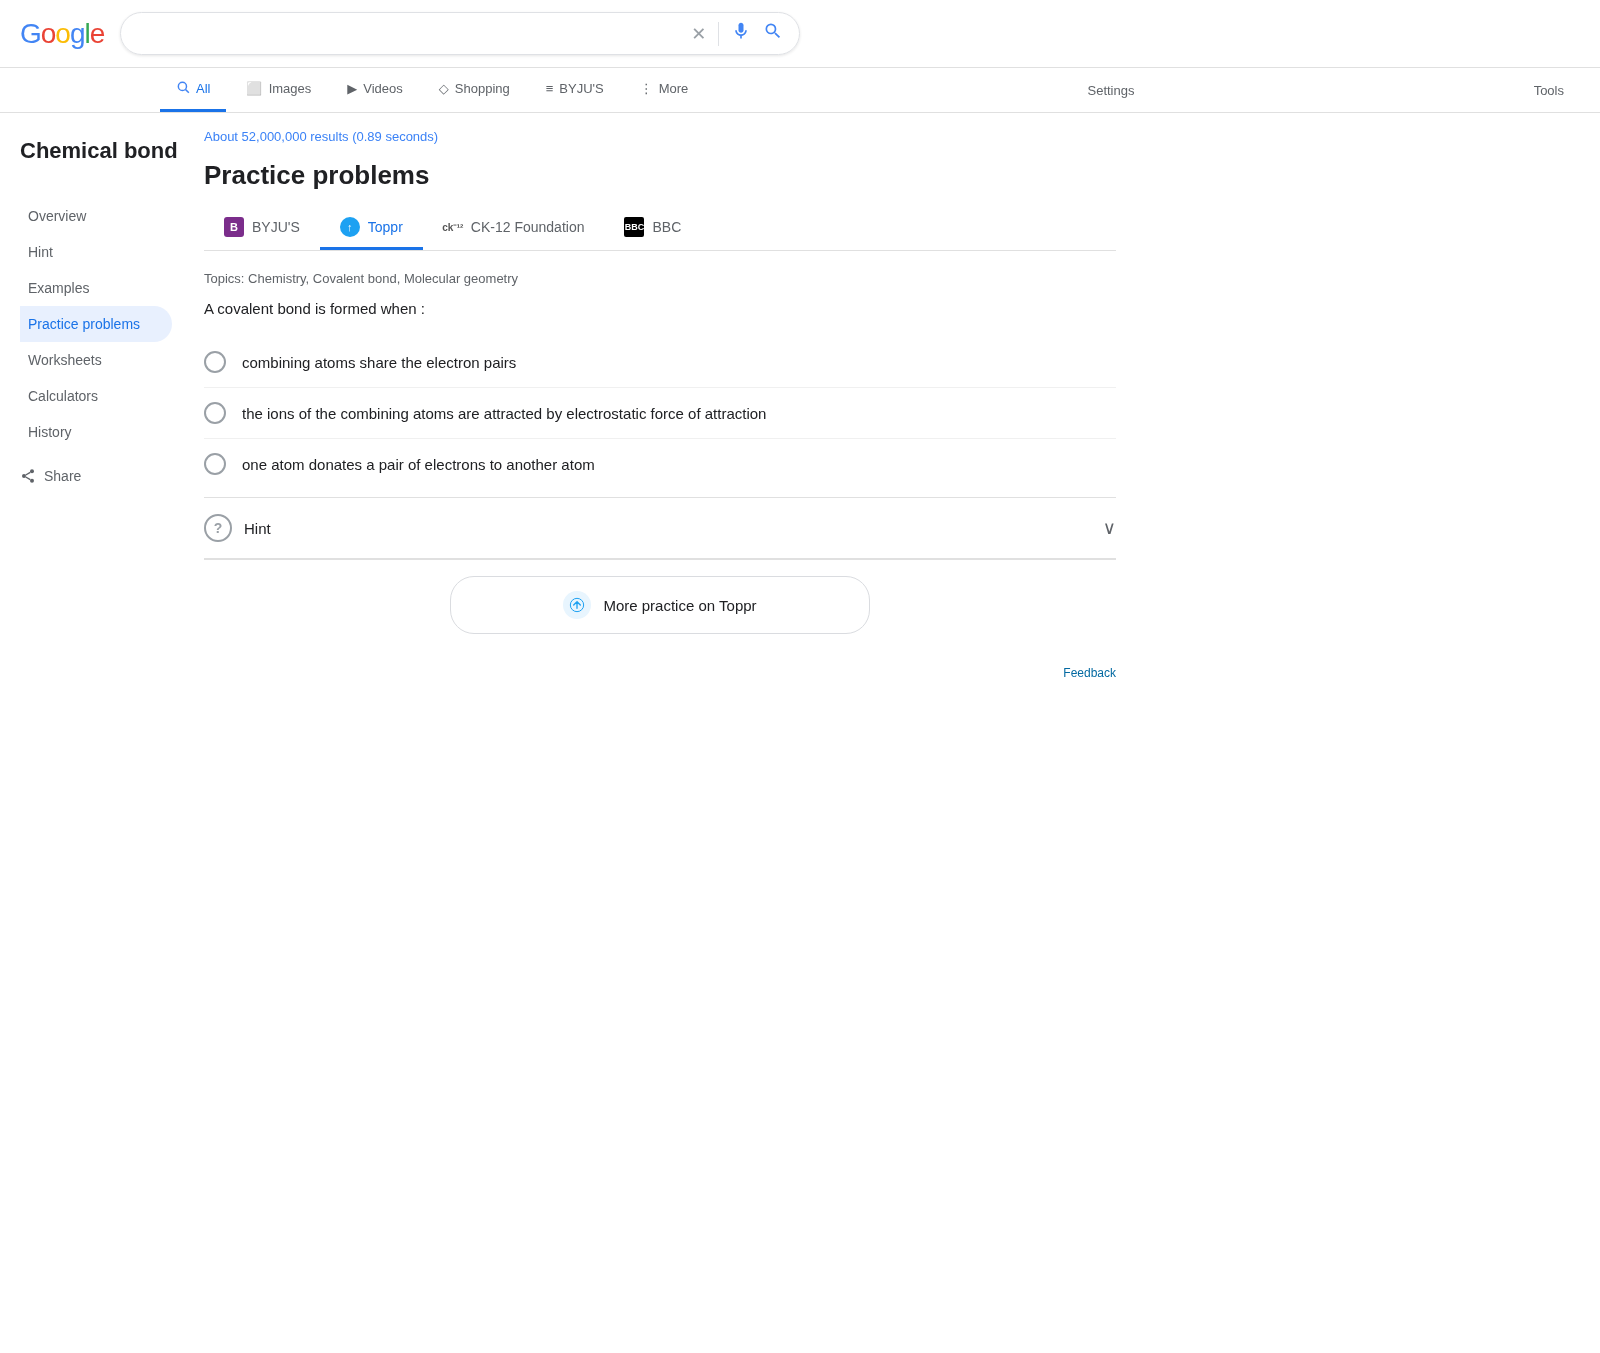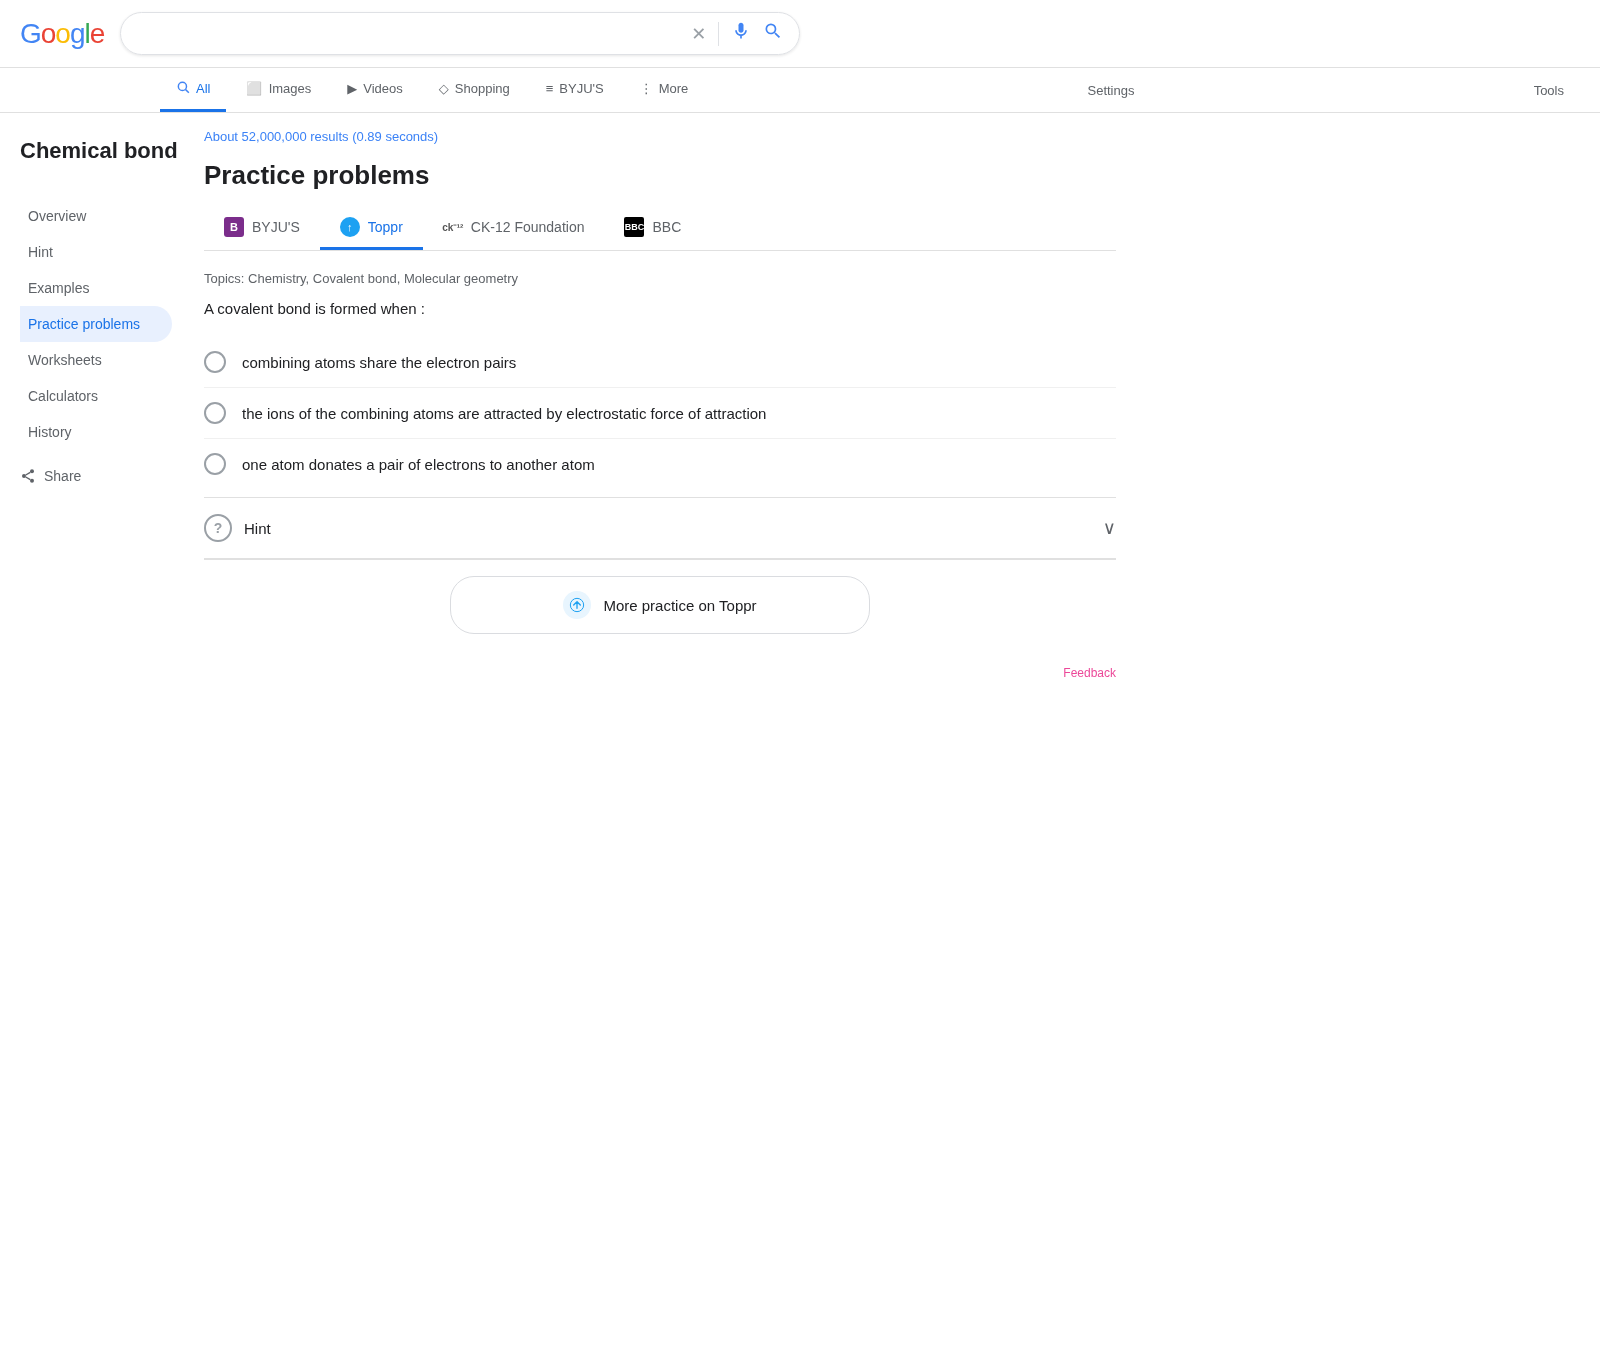--- a/index.html
+++ b/index.html
@@ -341,21 +341,21 @@
       display: flex;
       align-items: center;
       justify-content: center;
     }
 
     
     .feedback-container {
       display: flex;
       justify-content: flex-end;
       padding: 16px 0;
-      color: #ec4899;
+      color: #0369a1;
       font-size: 12px;
       cursor: pointer;
     }
 
     
     .icon-x { color: #9aa0a6; font-size: 18px; cursor: pointer; }
     .icon-mic { font-size: 18px; }
     .icon-search { font-size: 18px; color: #4285f4; }
   </style>
 </head>

